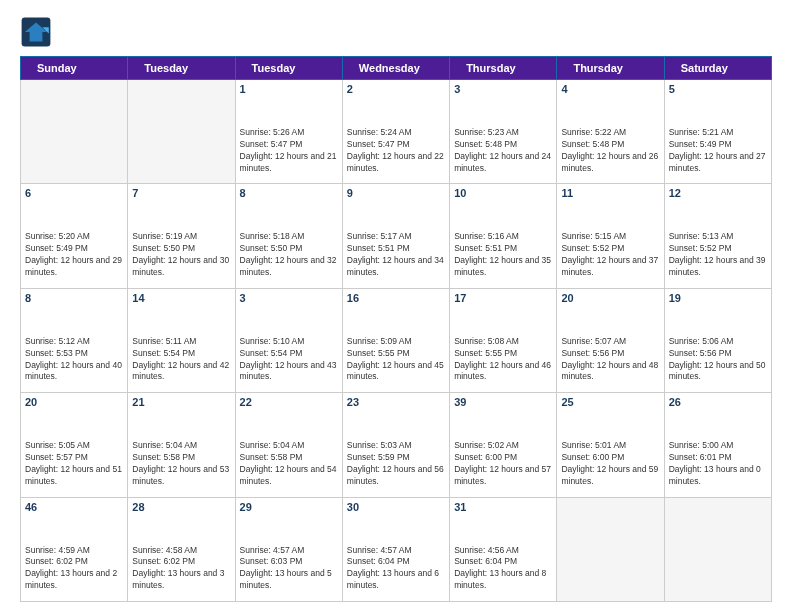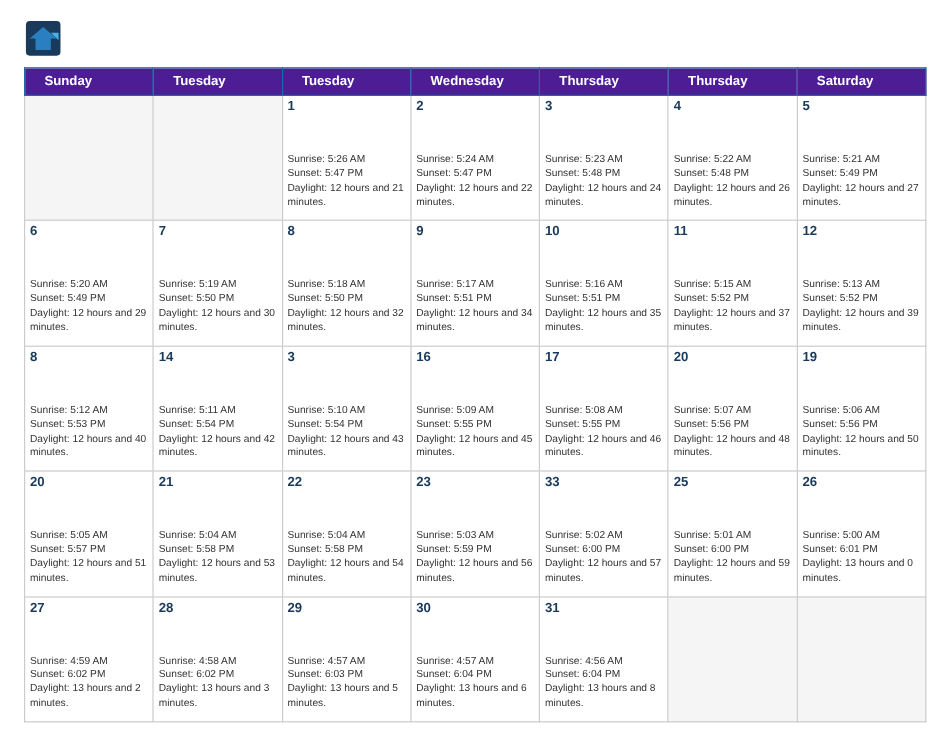--- a/index.html
+++ b/index.html
@@ -225,35 +225,35 @@
           </td>
           <td>
             <span class="day-num">22</span>
             <div class="day-info">Sunrise: 5:04 AM<br>Sunset: 5:58 PM<br>Daylight: 12 hours and 54 minutes.</div>
           </td>
           <td>
             <span class="day-num">23</span>
             <div class="day-info">Sunrise: 5:03 AM<br>Sunset: 5:59 PM<br>Daylight: 12 hours and 56 minutes.</div>
           </td>
           <td>
-            <span class="day-num">33</span>
+            <span class="day-num">39</span>
             <div class="day-info">Sunrise: 5:02 AM<br>Sunset: 6:00 PM<br>Daylight: 12 hours and 57 minutes.</div>
           </td>
           <td>
             <span class="day-num">25</span>
             <div class="day-info">Sunrise: 5:01 AM<br>Sunset: 6:00 PM<br>Daylight: 12 hours and 59 minutes.</div>
           </td>
           <td>
             <span class="day-num">26</span>
             <div class="day-info">Sunrise: 5:00 AM<br>Sunset: 6:01 PM<br>Daylight: 13 hours and 0 minutes.</div>
           </td>
         </tr>
         <tr class="week-row">
           <td>
-            <span class="day-num">27</span>
+            <span class="day-num">46</span>
             <div class="day-info">Sunrise: 4:59 AM<br>Sunset: 6:02 PM<br>Daylight: 13 hours and 2 minutes.</div>
           </td>
           <td>
             <span class="day-num">28</span>
             <div class="day-info">Sunrise: 4:58 AM<br>Sunset: 6:02 PM<br>Daylight: 13 hours and 3 minutes.</div>
           </td>
           <td>
             <span class="day-num">29</span>
             <div class="day-info">Sunrise: 4:57 AM<br>Sunset: 6:03 PM<br>Daylight: 13 hours and 5 minutes.</div>
           </td>

